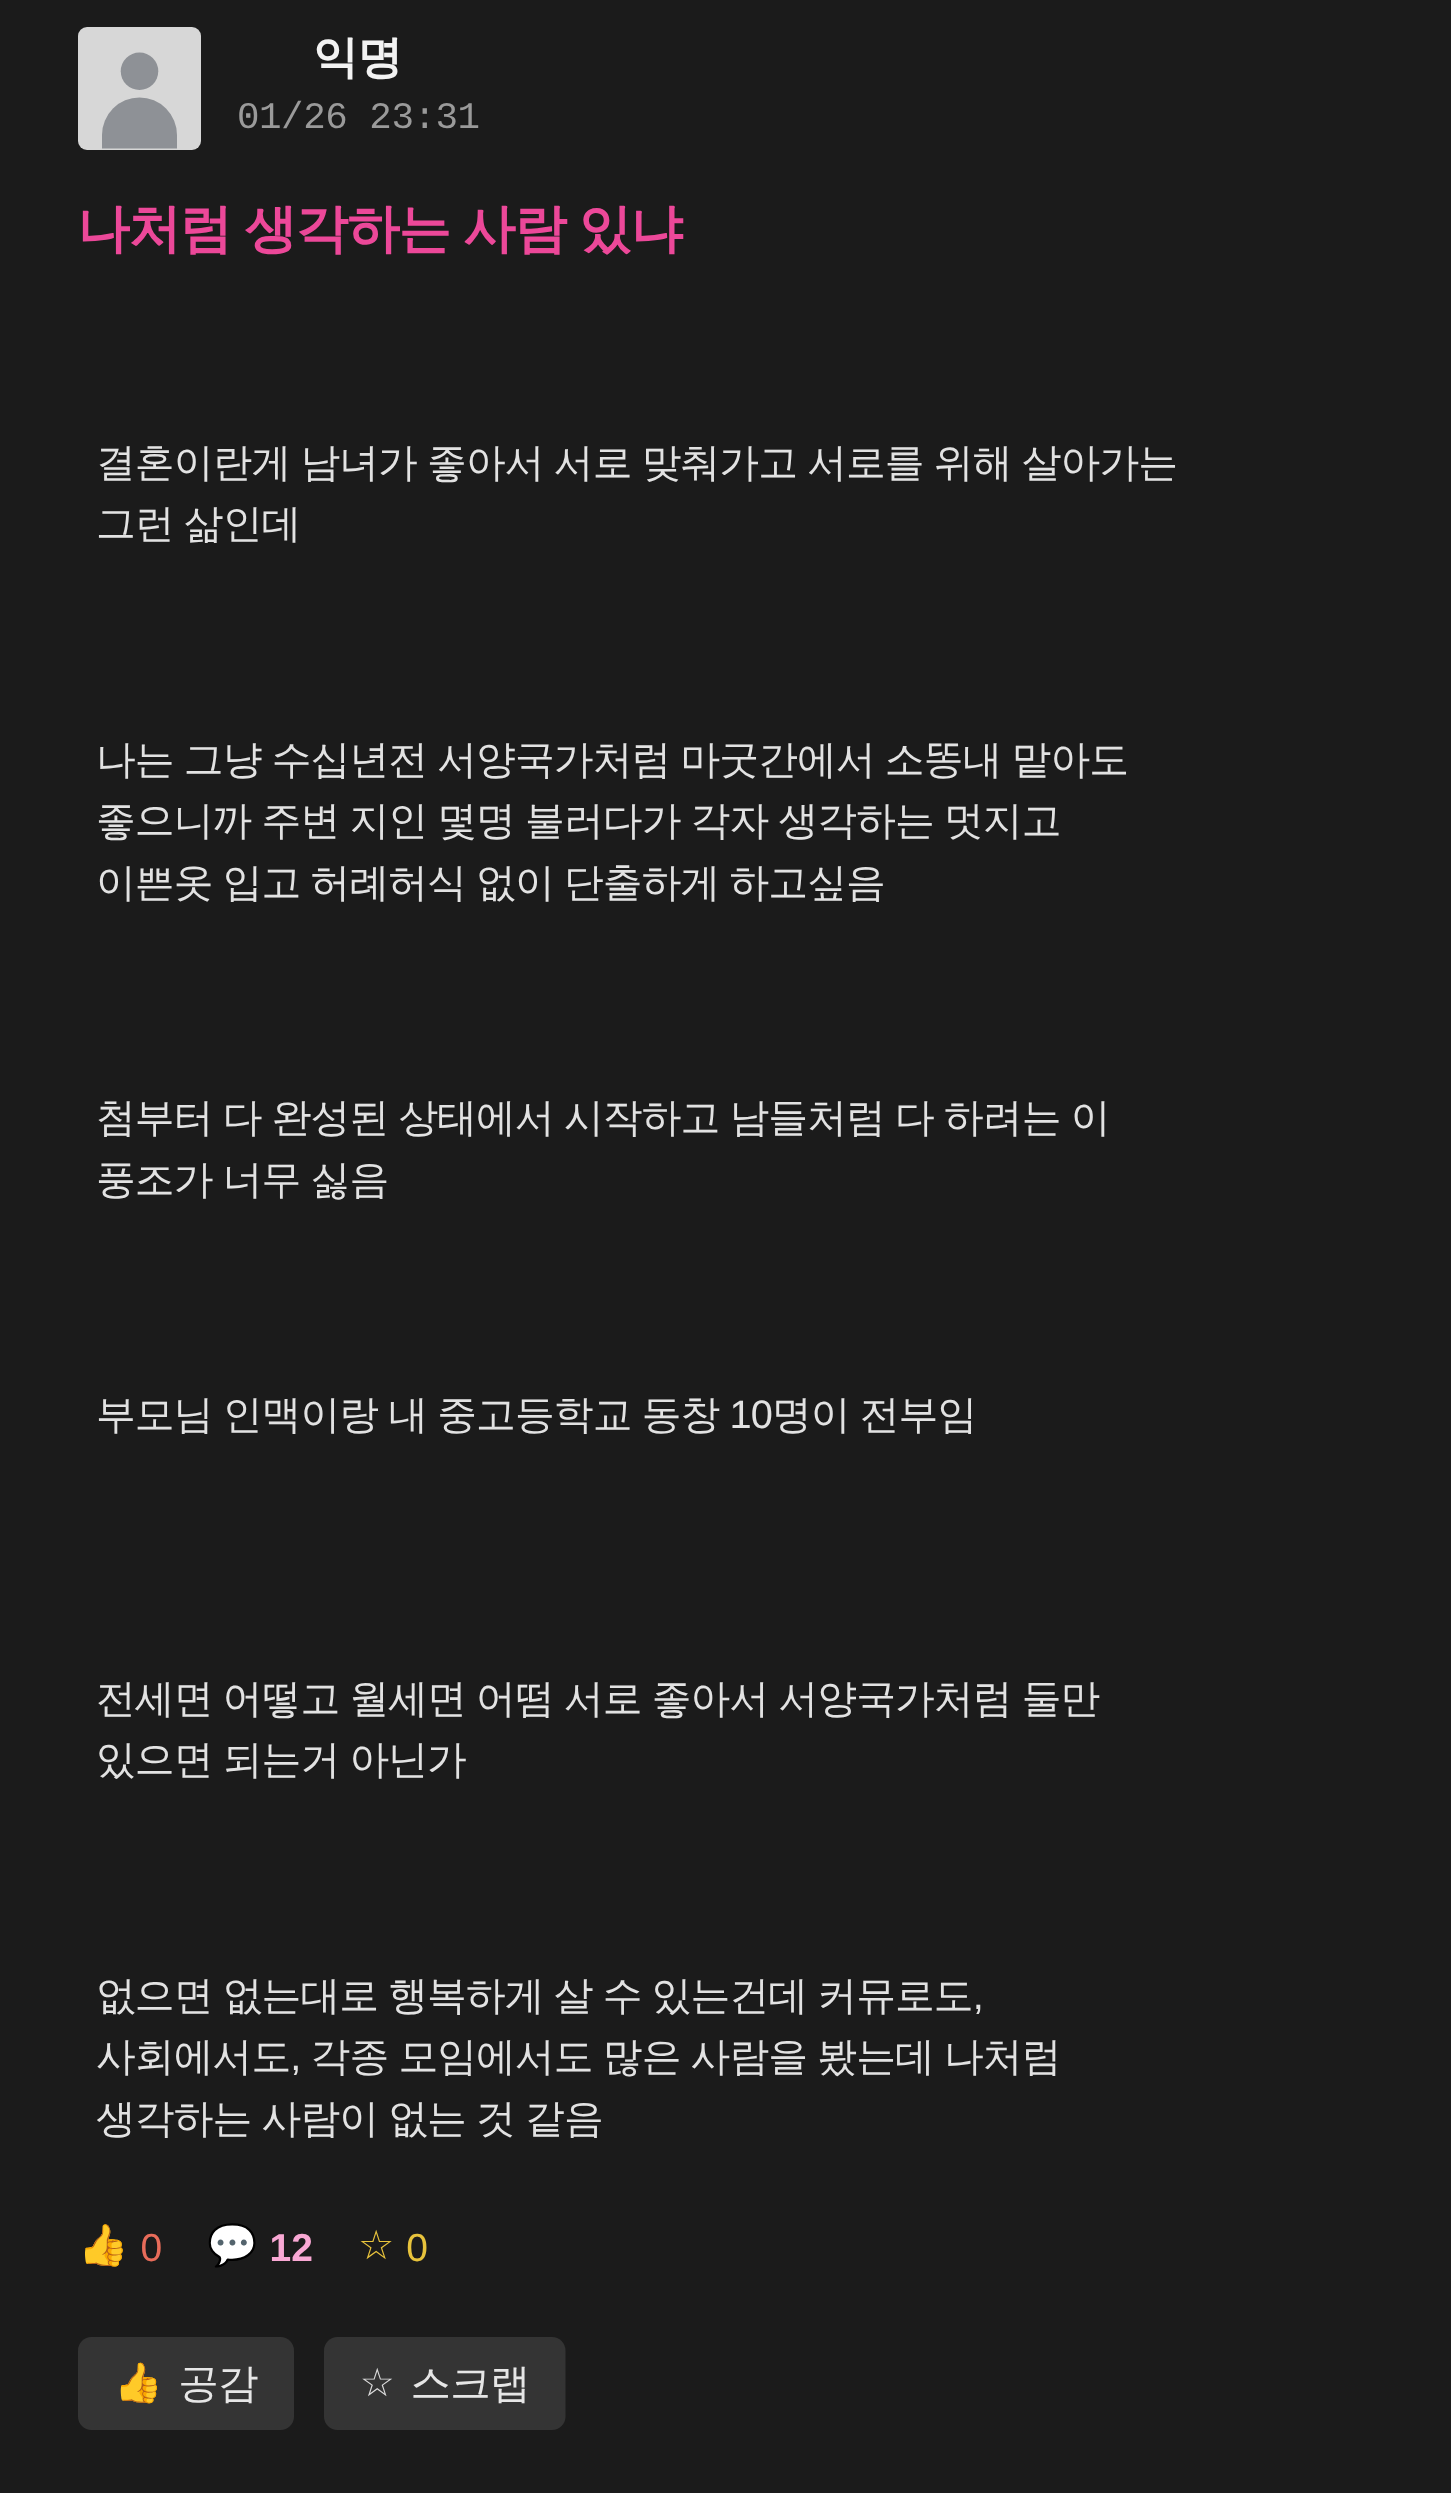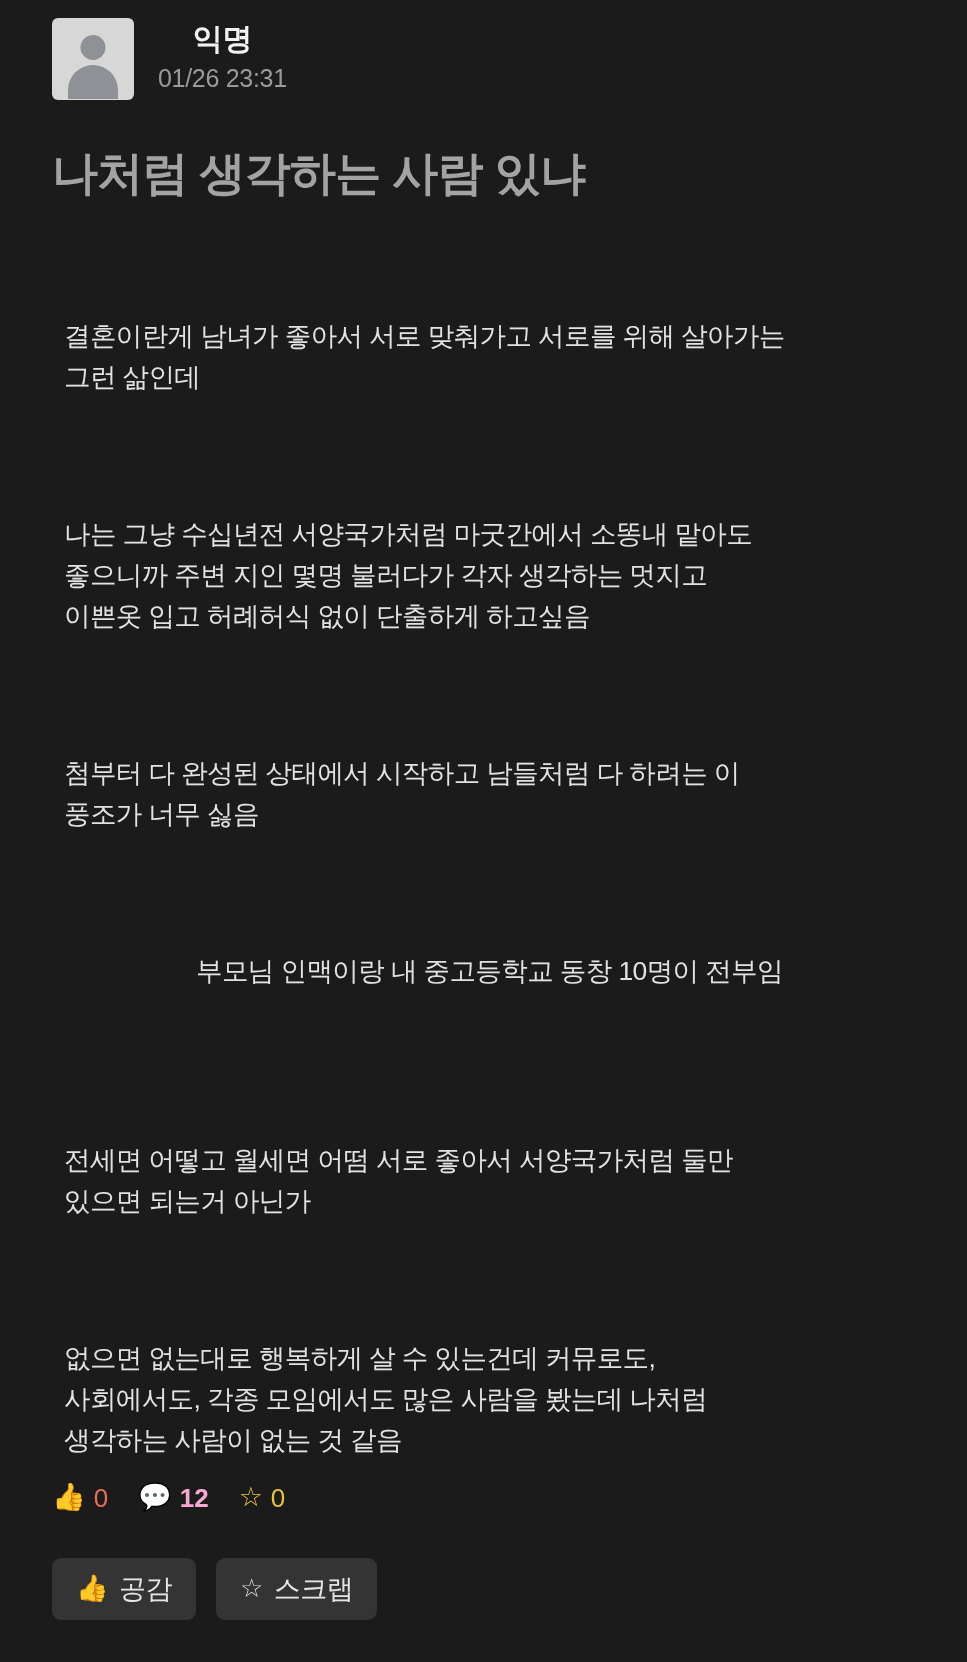--- a/index.html
+++ b/index.html
@@ -71,44 +71,45 @@
     color: #f2f2f2;
     line-height: 1.25;
     letter-spacing: -0.3px;
     text-align: center;
   }
   .author-date {
     margin-top: 6px;
     font-size: 25px;
     color: #9a9a9a;
     letter-spacing: -0.3px;
+    font-family: Liberation Mono, monospace;
   }
   
   .post-title {
-    margin-top: 32px;
-    font-size: 46px;
+    margin-top: 18px;
+    font-size: 35px;
     font-weight: bold;
-    color: #a3a3a3;
+    color: #ec4899;
     letter-spacing: -0.8px;
     line-height: 1.3;
   }
   
   .post-body {
     margin-top: 30px;
     font-size: 26.5px;
     line-height: 41px;
     color: #e2e2e2;
     letter-spacing: -0.6px;
     white-space: pre-wrap;
     word-break: keep-all;
   }
   .post-body p {
     margin: 0 0 34px 12px;
   }
-  .post-body p.gap-big { margin-bottom: 66px; text-align: center; }
+  .post-body p.gap-big { margin-bottom: 66px; }
   .post-body p:last-child { margin-bottom: 0; }
   
   .counters {
     position: absolute;
     left: 52px;
     bottom: 148px;
     display: flex;
     align-items: center;
     gap: 30px;
     font-size: 26px;

